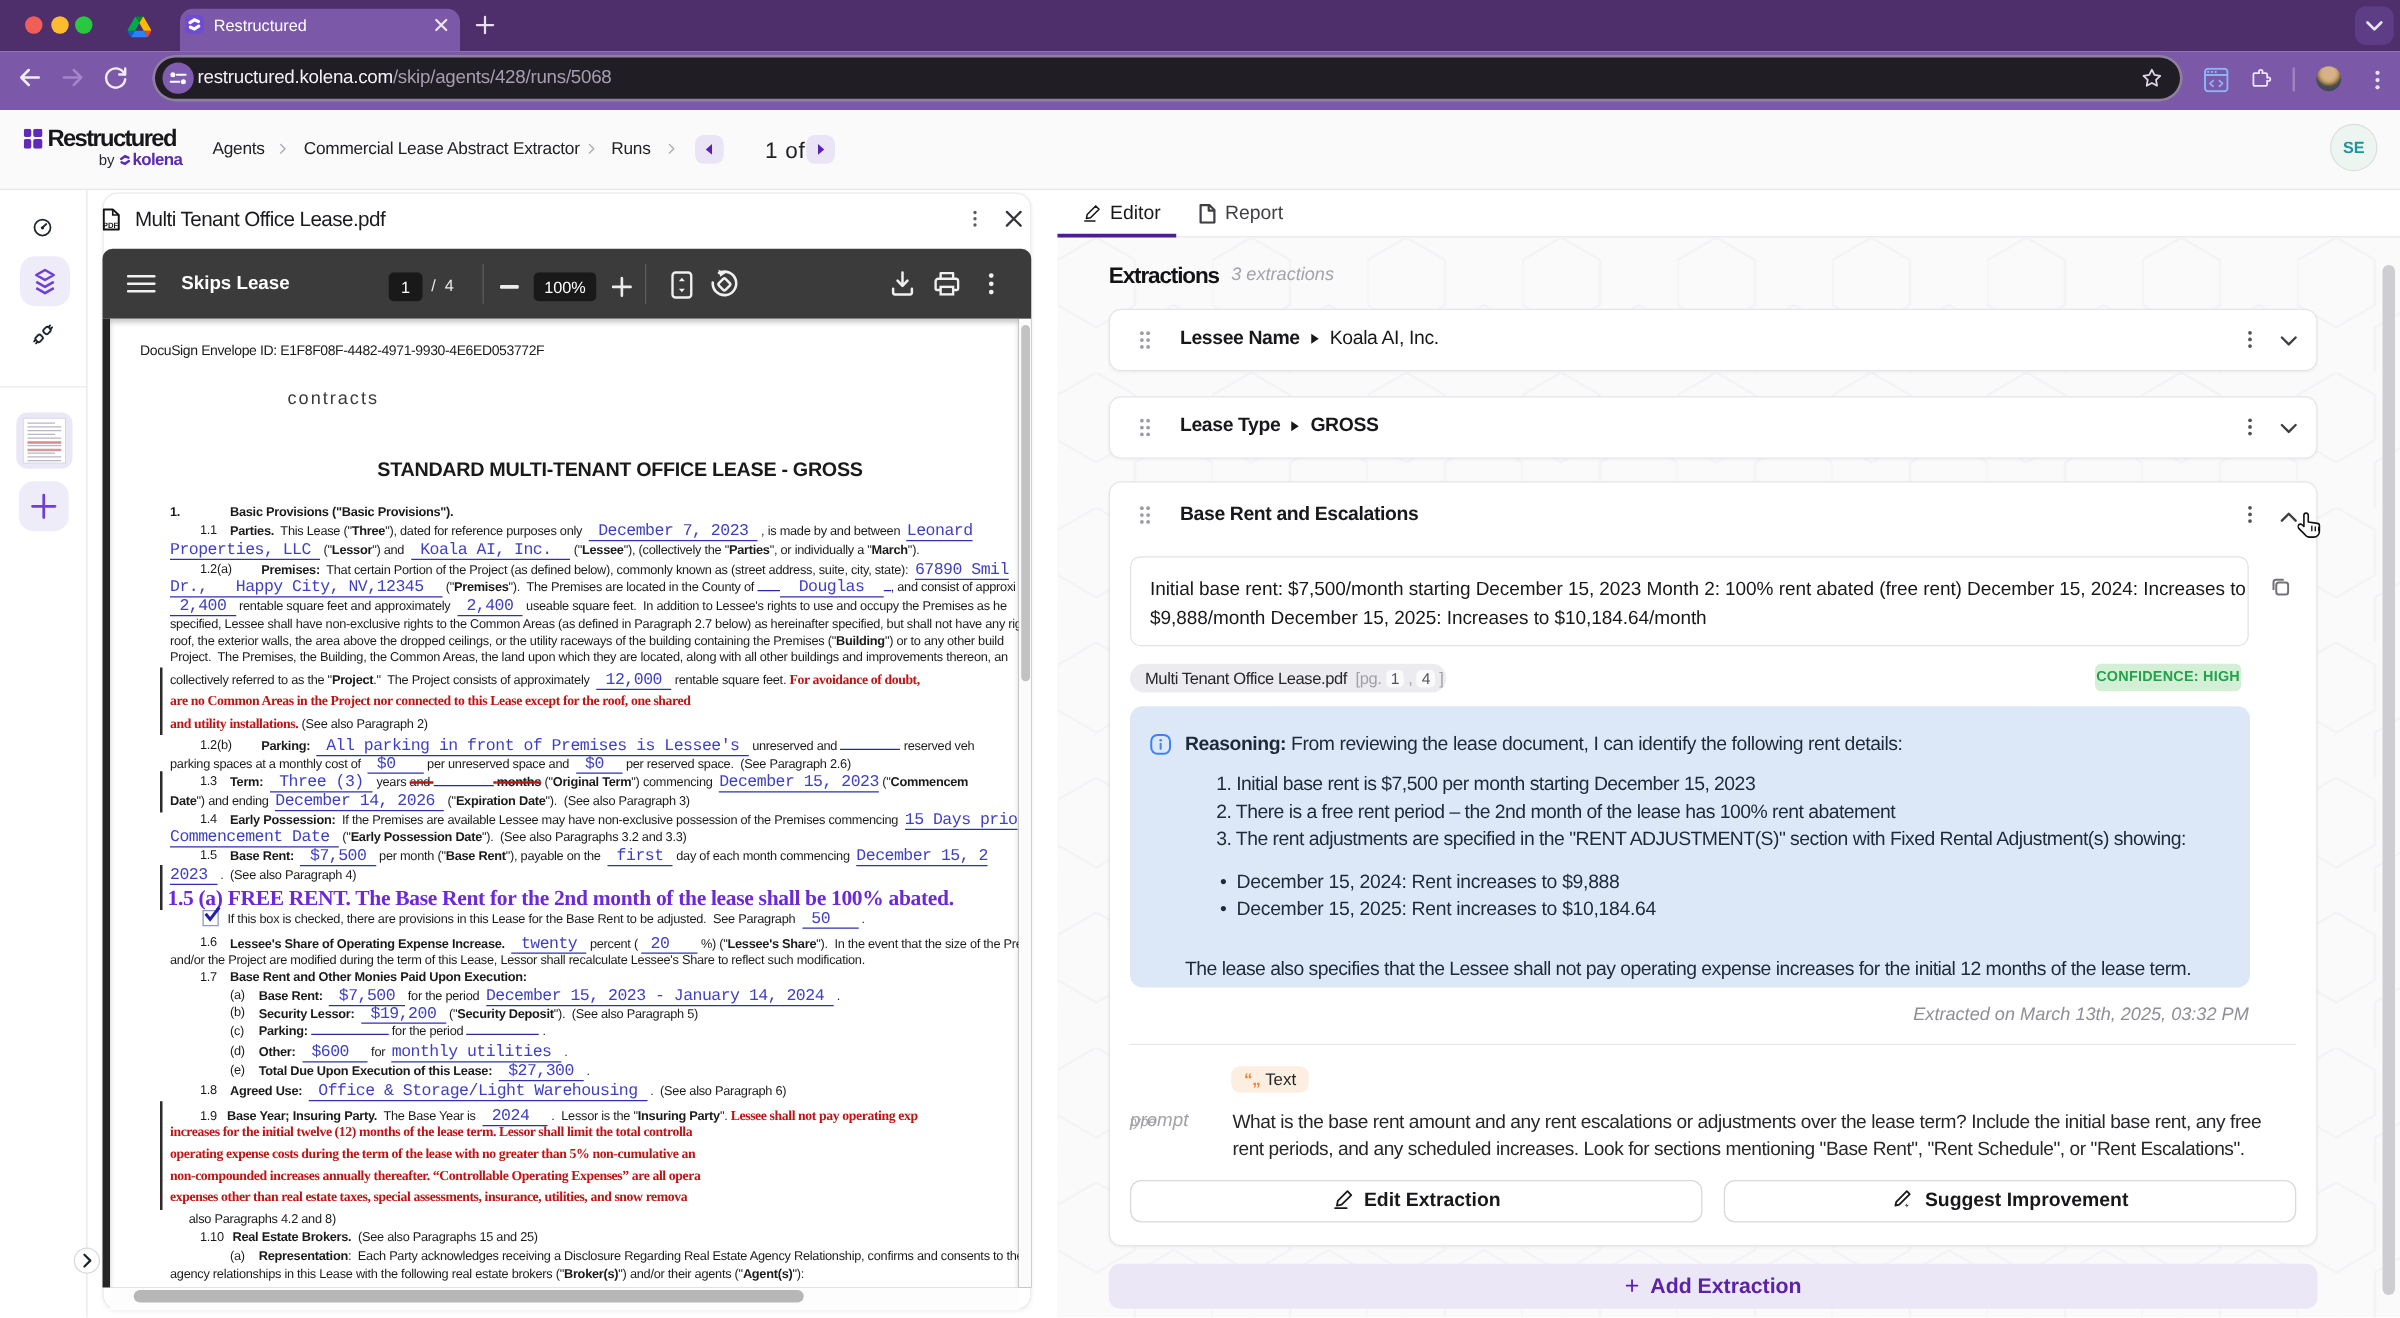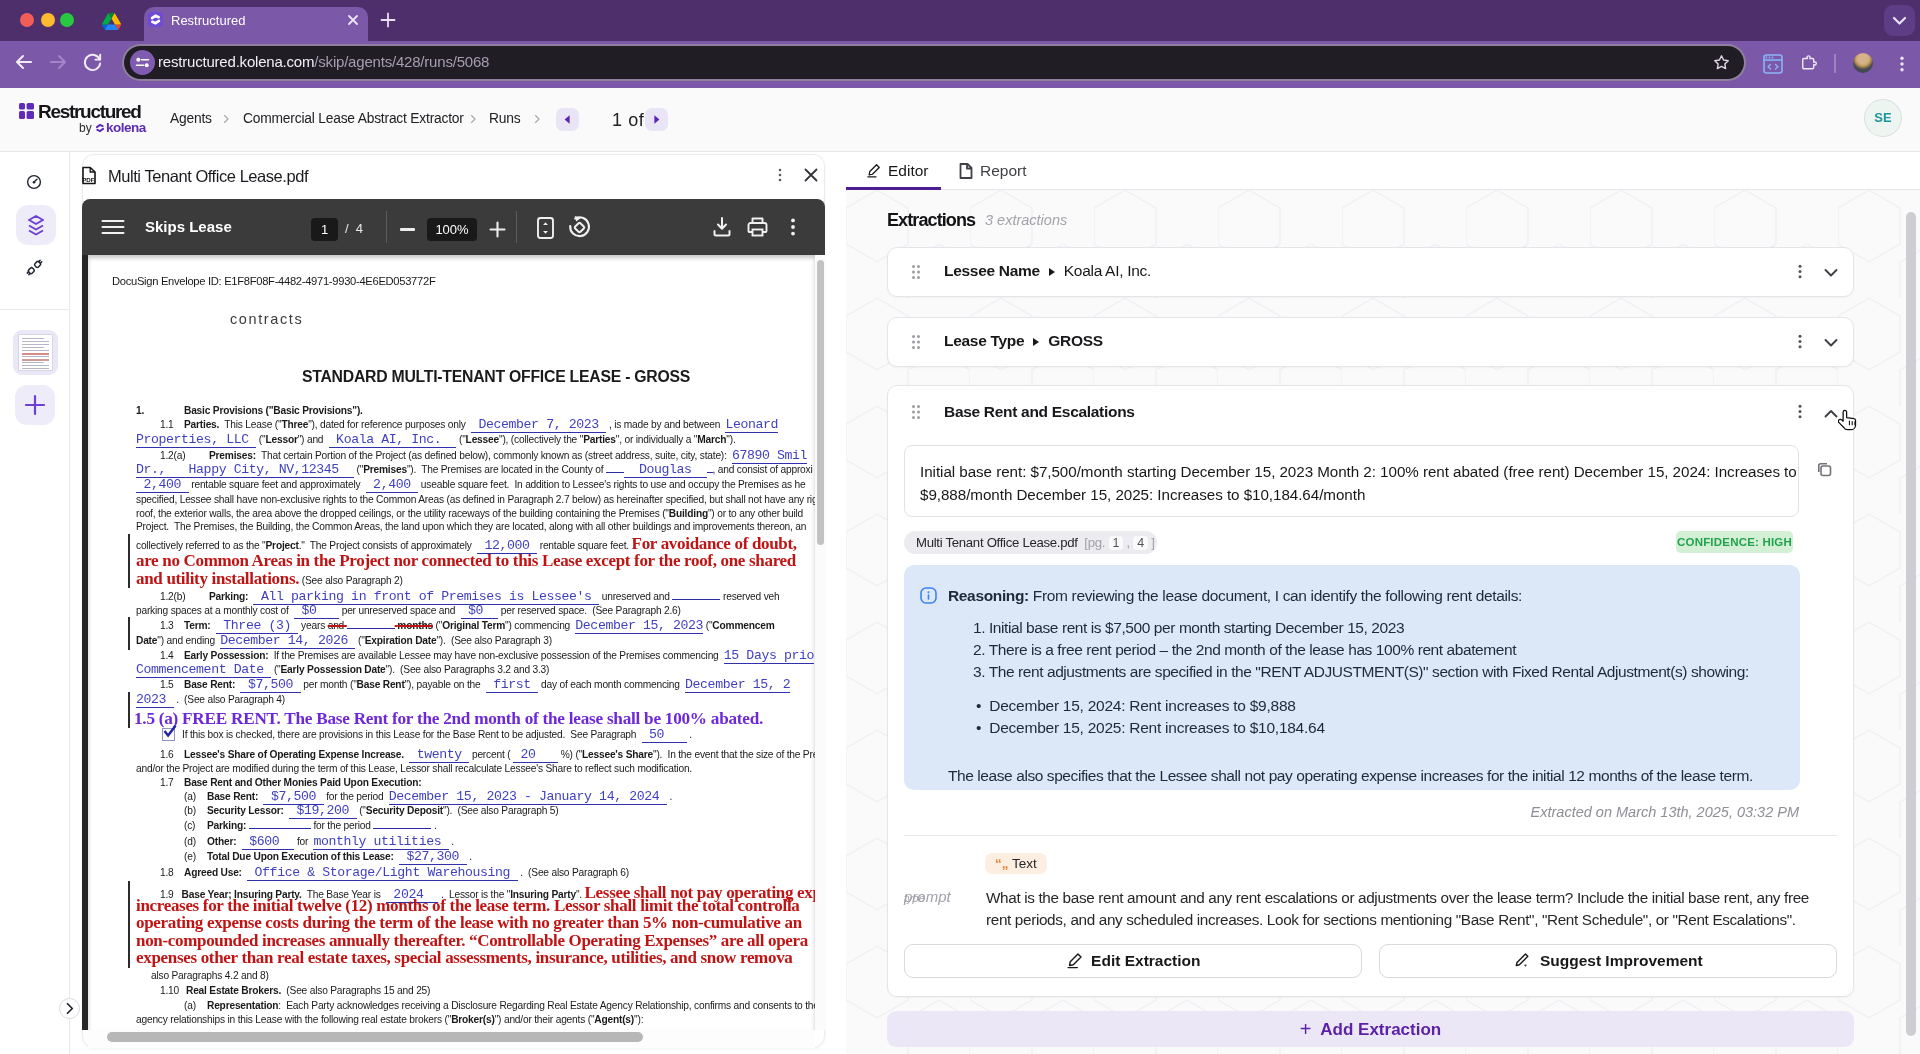--- a/index.html
+++ b/index.html
@@ -2,21 +2,21 @@
 <html><head><meta charset="utf-8"><style>
 *{margin:0;padding:0;box-sizing:border-box}
 html,body{width:1920px;height:1054px;overflow:hidden}
 body{font-family:"Liberation Sans",sans-serif;position:relative;background:#fff}
 .a{position:absolute}
 svg{display:inline-block;vertical-align:top}
 .pl{position:absolute;white-space:nowrap;font-size:10.2px;line-height:14px;color:#1a1a1a;letter-spacing:-0.2px}
 .pl b{font-weight:bold}
 .f{font-family:"Liberation Mono",monospace;color:#3f3fc2;border-bottom:1.3px solid #3030ae;font-size:13.2px;line-height:14px;letter-spacing:-0.4px}
 .ul{display:inline-block;border-bottom:1.2px solid #2a2aa5;height:9px}
-.r15{font-family:"Liberation Serif",serif;font-weight:bold;color:#c01414;font-size:17px;line-height:20px;letter-spacing:-0.32px}
+.r15{font-family:"Liberation Serif",serif;font-weight:bold;color:#c01414;font-size:11px;line-height:20px;letter-spacing:-0.32px}
 .r17{font-family:"Liberation Serif",serif;font-weight:bold;color:#6d28d9;font-size:17.2px;line-height:22px;letter-spacing:-0.25px}
 .cbar{position:absolute;left:40px;width:1.6px;background:#2b2b2b}
 </style></head><body>
 <div class="a" style="left:0;top:0;width:1920px;height:41px;background:#4e2e6b"></div>
 <div class="a" style="left:20.0px;top:13px;width:14px;height:14px;border-radius:50%;background:#f15e57"></div>
 <div class="a" style="left:40.5px;top:13px;width:14px;height:14px;border-radius:50%;background:#fdbc2f"></div>
 <div class="a" style="left:59.5px;top:13px;width:14px;height:14px;border-radius:50%;background:#28c840"></div>
 <div class="a" style="left:102px;top:13px;width:19px;height:17px"><svg width="19" height="17" viewBox="0 0 87.3 78">
 <path d="m6.6 66.85 3.85 6.65c.8 1.4 1.95 2.5 3.3 3.3l13.75-23.8h-27.5c0 1.55.4 3.1 1.2 4.5z" fill="#0066da"></path>
 <path d="m43.65 25-13.75-23.8c-1.35.8-2.5 1.9-3.3 3.3l-25.4 44a9.06 9.06 0 0 0 -1.2 4.5h27.5z" fill="#00ac47"></path>

